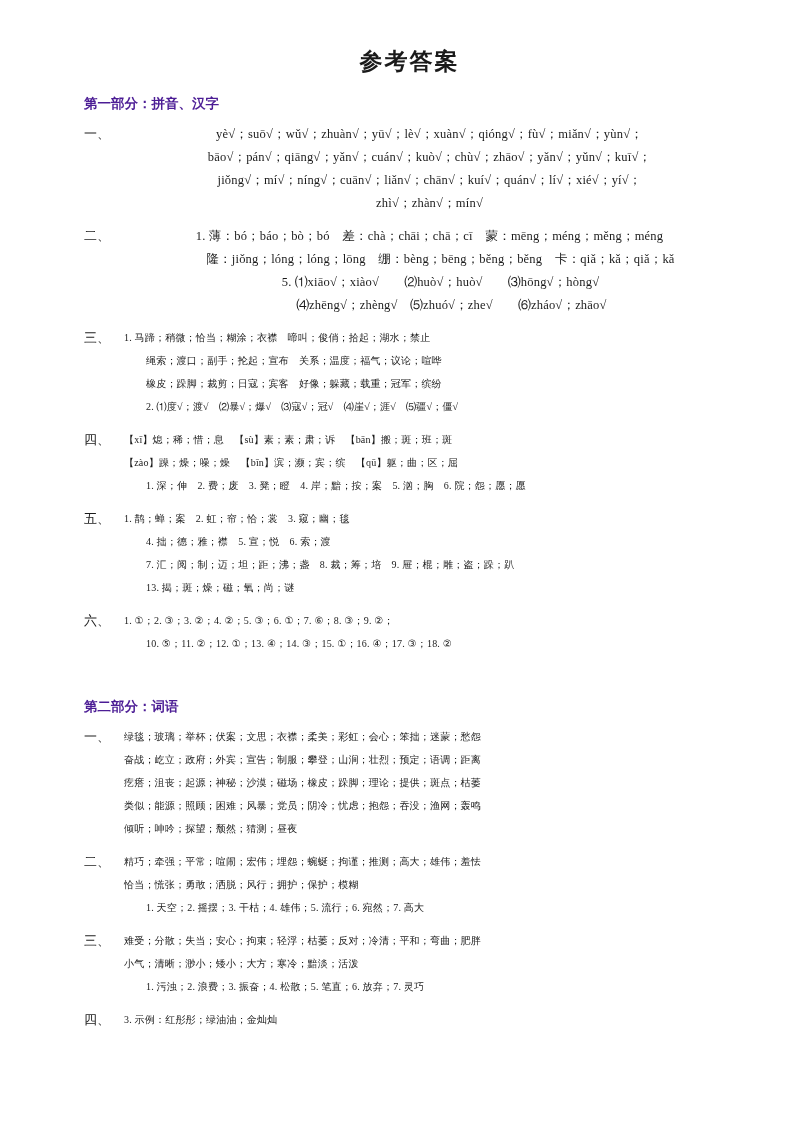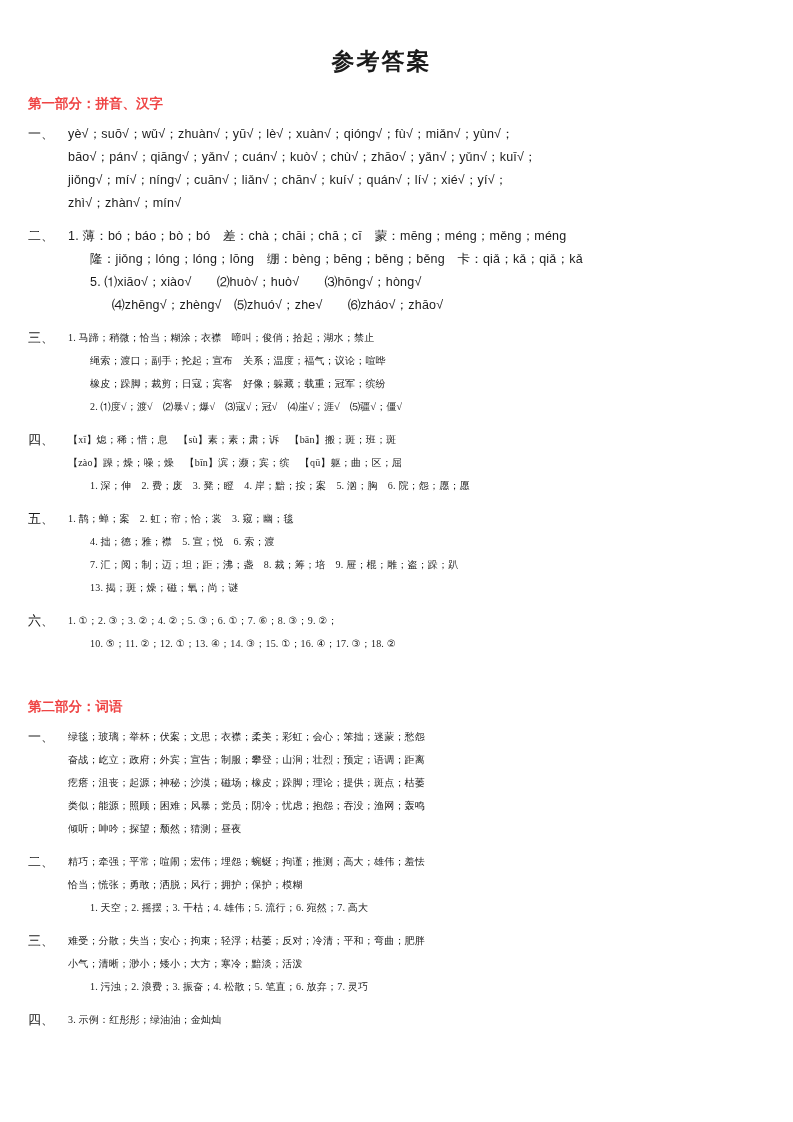--- a/index.html
+++ b/index.html
@@ -12,34 +12,34 @@
     height: 1122px;
     font-family: "Liberation Serif", "DejaVu Serif", serif;
     color: #1a1a1a;
     position: relative;
     overflow: hidden;
   }
   .page {
     width: 793px;
     height: 870px;
     box-sizing: border-box;
-    padding: 30px 58px 20px 28px;
+    padding: 30px 58px 20px 84px;
     position: relative;
     border-radius: 27px;
   }
   .doc-title {
     text-align: center;
     font-size: 23px;
     font-weight: bold;
     letter-spacing: 2px;
     margin: 16px 0 18px 0;
     font-family: "Liberation Sans", "DejaVu Sans", sans-serif;
   }
   .section-header {
-    color: #ef4444;
+    color: #4c1d95;
     font-weight: bold;
     font-size: 13.5px;
     margin: 14px 0 10px 0;
     font-family: "Liberation Sans", "DejaVu Sans", sans-serif;
   }
   .block {
     margin-bottom: 3px;
   }
   .row {
     display: flex;
@@ -55,22 +55,23 @@
     white-space: nowrap;
   }
   .row-body {
     flex: 1 1 auto;
     font-size: 10px;
     letter-spacing: 0.2px;
   }
   .indent-2 { padding-left: 22px; }
   .indent-3 { padding-left: 44px; }
   .pinyin {
-    font-family: Liberation Sans, sans-serif;
+    font-family: Liberation Serif, serif;
     font-size: 12.5px;
+    text-align: center;
   }
   .spacer-lg { height: 26px; }
   .spacer-sm { height: 8px; }
 </style>
 </head>
 <body>
 
 <div class="page">
 
   <div class="doc-title">参考答案</div>

